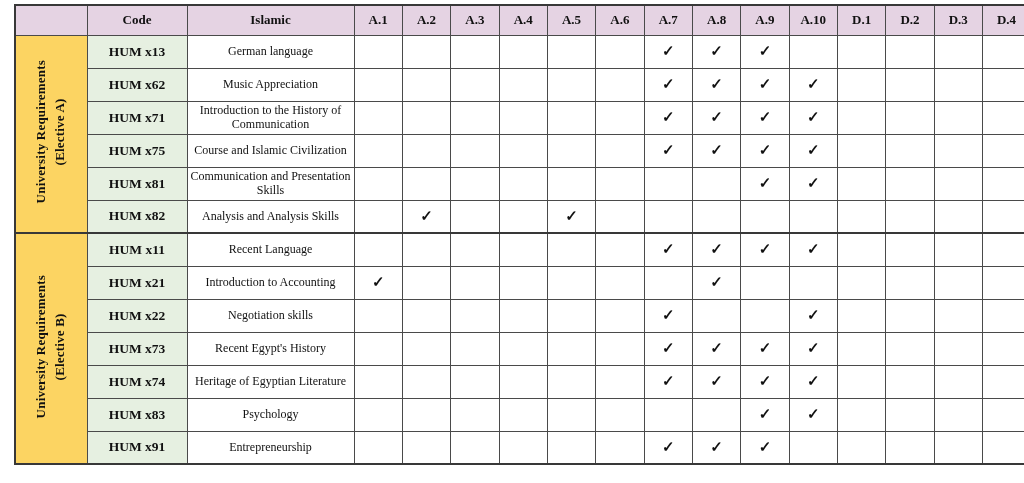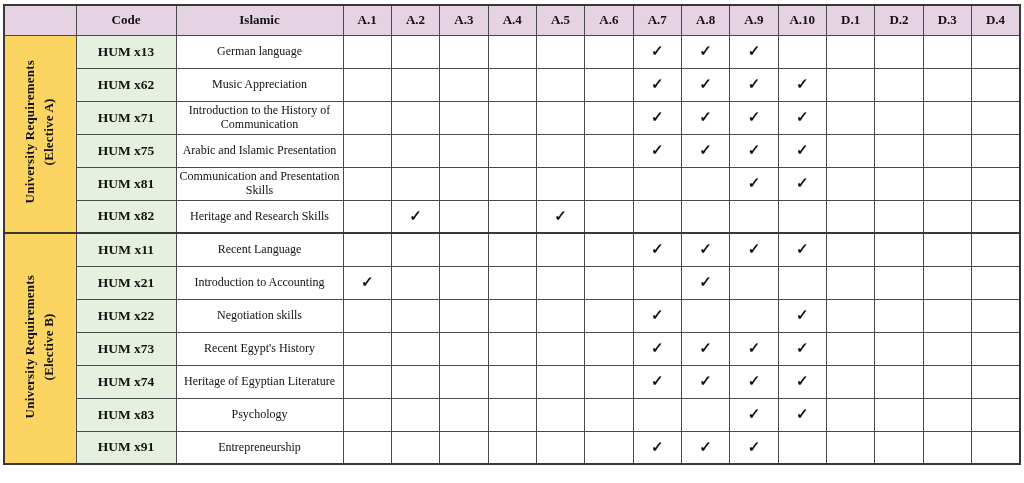--- a/index.html
+++ b/index.html
@@ -5,21 +5,21 @@
   html, body {
     margin: 0;
     padding: 0;
     background: #ffffff;
     font-family: "Liberation Serif", serif;
   }
   .page {
     width: 1024px;
     height: 483px;
     box-sizing: border-box;
-    padding: 4px 3px 0 3px;
+    padding: 4px 3px 0 14px;
     background: #ffffff;
   }
   table.matrix {
     border-collapse: collapse;
     table-layout: fixed;
     width: 1018px;
     border: 2px solid var(--outer, #383838);
   }
   table.matrix th,
   table.matrix td {
@@ -152,21 +152,21 @@
           <td class="check-cell"><span>✓</span></td>
           <td class="check-cell"><span>✓</span></td>
           <td class="check-cell"><span>✓</span></td>
           <td class="check-cell"></td>
           <td class="check-cell"></td>
           <td class="check-cell"></td>
           <td class="check-cell"></td>
         </tr>
         <tr>
           <td class="code-cell">HUM x75</td>
-          <td class="course-cell">Arabic and Islamic Presentation</td>
+          <td class="course-cell">Course and Islamic Civilization</td>
           <td class="check-cell"></td>
           <td class="check-cell"></td>
           <td class="check-cell"></td>
           <td class="check-cell"></td>
           <td class="check-cell"></td>
           <td class="check-cell"></td>
           <td class="check-cell"><span>✓</span></td>
           <td class="check-cell"><span>✓</span></td>
           <td class="check-cell"><span>✓</span></td>
           <td class="check-cell"><span>✓</span></td>
@@ -188,21 +188,21 @@
           <td class="check-cell"></td>
           <td class="check-cell"><span>✓</span></td>
           <td class="check-cell"><span>✓</span></td>
           <td class="check-cell"></td>
           <td class="check-cell"></td>
           <td class="check-cell"></td>
           <td class="check-cell"></td>
         </tr>
         <tr>
           <td class="code-cell">HUM x82</td>
-          <td class="course-cell">Heritage and Research Skills</td>
+          <td class="course-cell">Analysis and Analysis Skills</td>
           <td class="check-cell"></td>
           <td class="check-cell"><span>✓</span></td>
           <td class="check-cell"></td>
           <td class="check-cell"></td>
           <td class="check-cell"><span>✓</span></td>
           <td class="check-cell"></td>
           <td class="check-cell"></td>
           <td class="check-cell"></td>
           <td class="check-cell"></td>
           <td class="check-cell"></td>

